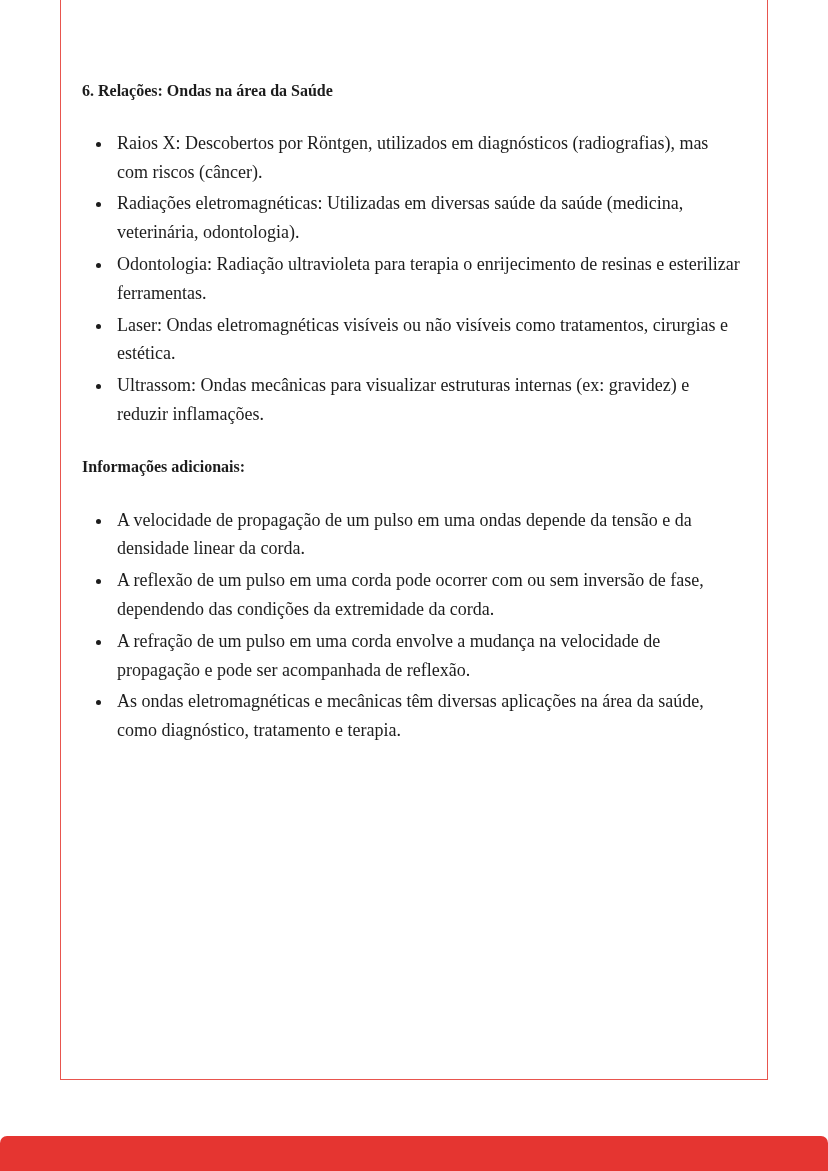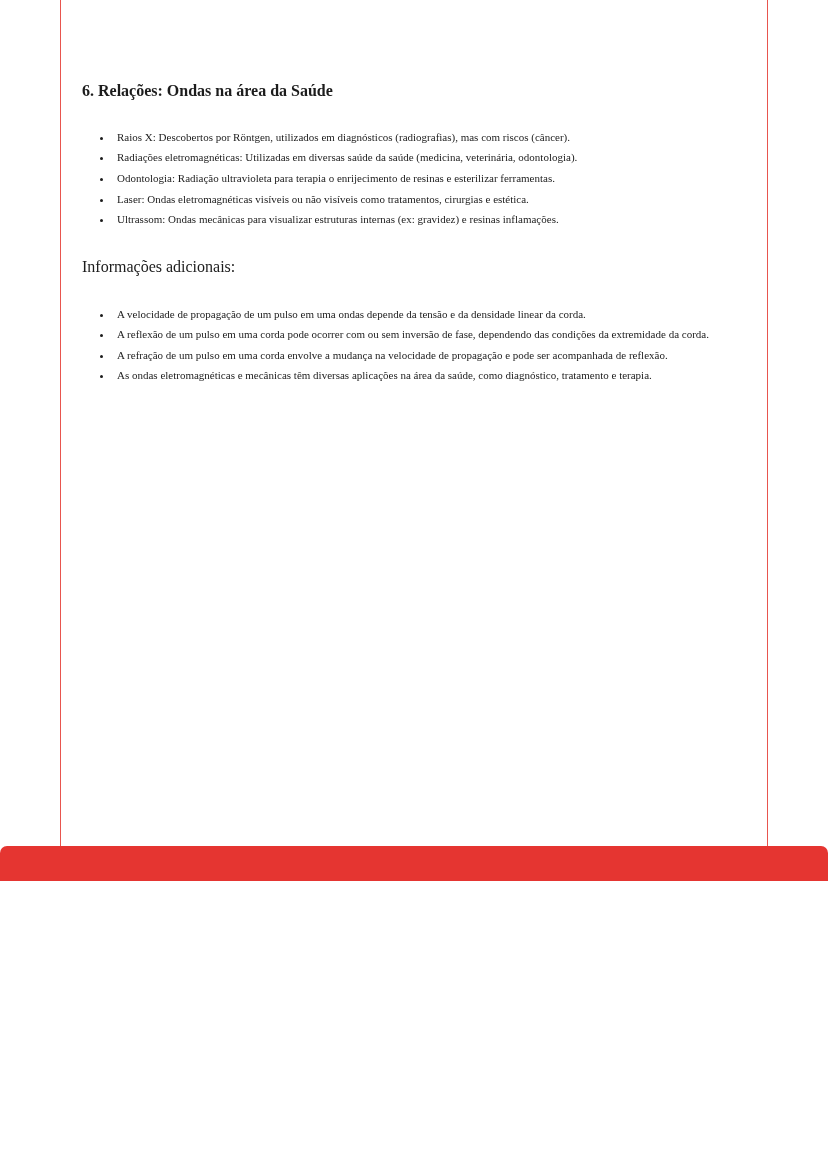--- a/index.html
+++ b/index.html
@@ -10,21 +10,21 @@
     }
     * { box-sizing: border-box; }
     html, body {
       margin: 0;
       padding: 0;
       background: #ffffff;
     }
     .page {
       position: relative;
       width: 828px;
-      height: 881px;
+      height: 1171px;
       background: var(--page-bg);
       overflow: hidden;
       font-family: "Liberation Serif", serif;
       color: var(--text);
       padding-left: 12px;
     }
     .content-frame {
       position: absolute;
       left: 60px;
       top: -14px;
@@ -36,28 +36,28 @@
     }
     .section-heading {
       margin: 0 0 27px 0;
       font-size: 16px;
       font-weight: bold;
       line-height: 1.3;
     }
     .sub-heading {
       margin: 28px 0 28px 0;
       font-size: 16px;
-      font-weight: normal;
+      font-weight: bold;
       line-height: 1.3;
     }
     ul.doc-list {
       margin: 0;
       padding: 0 0 0 31px;
       list-style: disc outside;
-      font-size: 11px;
+      font-size: 18px;
       line-height: 1.6;
     }
     ul.doc-list li {
       margin: 0 0 3px 0;
       padding-left: 4px;
     }
     .footer-bar {
       position: absolute;
       left: 0;
       right: 0;
@@ -74,21 +74,21 @@
 
   <div class="content-frame">
 
     <h2 class="section-heading">6. Relações: Ondas na área da Saúde</h2>
 
     <ul class="doc-list">
       <li>Raios X: Descobertos por Röntgen, utilizados em diagnósticos (radiografias), mas com riscos (câncer).</li>
       <li>Radiações eletromagnéticas: Utilizadas em diversas saúde da saúde (medicina, veterinária, odontologia).</li>
       <li>Odontologia: Radiação ultravioleta para terapia o enrijecimento de resinas e esterilizar ferramentas.</li>
       <li>Laser: Ondas eletromagnéticas visíveis ou não visíveis como tratamentos, cirurgias e estética.</li>
-      <li>Ultrassom: Ondas mecânicas para visualizar estruturas internas (ex: gravidez) e resinas inflamações.</li>
+      <li>Ultrassom: Ondas mecânicas para visualizar estruturas internas (ex: gravidez) e reduzir inflamações.</li>
     </ul>
 
     <h3 class="sub-heading">Informações adicionais:</h3>
 
     <ul class="doc-list">
       <li>A velocidade de propagação de um pulso em uma ondas depende da tensão e da densidade linear da corda.</li>
       <li>A reflexão de um pulso em uma corda pode ocorrer com ou sem inversão de fase, dependendo das condições da extremidade da corda.</li>
       <li>A refração de um pulso em uma corda envolve a mudança na velocidade de propagação e pode ser acompanhada de reflexão.</li>
       <li>As ondas eletromagnéticas e mecânicas têm diversas aplicações na área da saúde, como diagnóstico, tratamento e terapia.</li>
     </ul>

